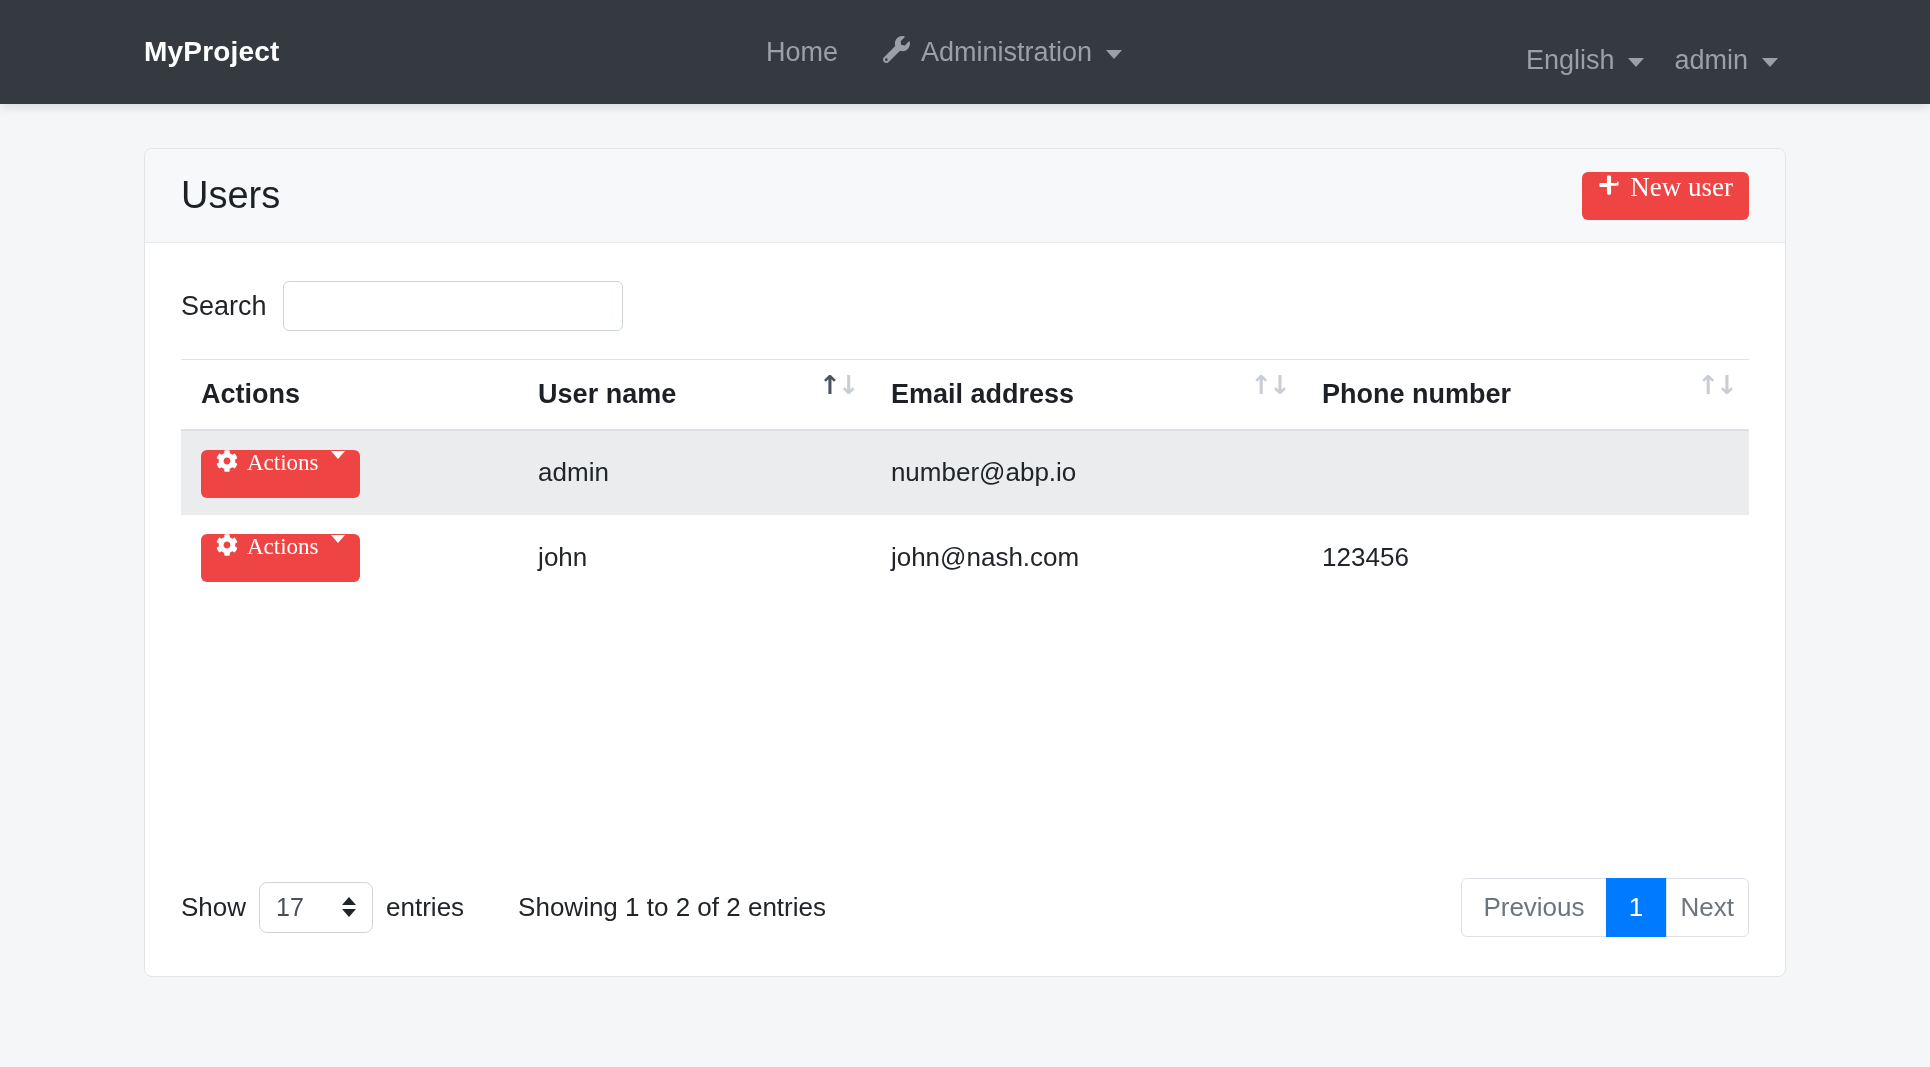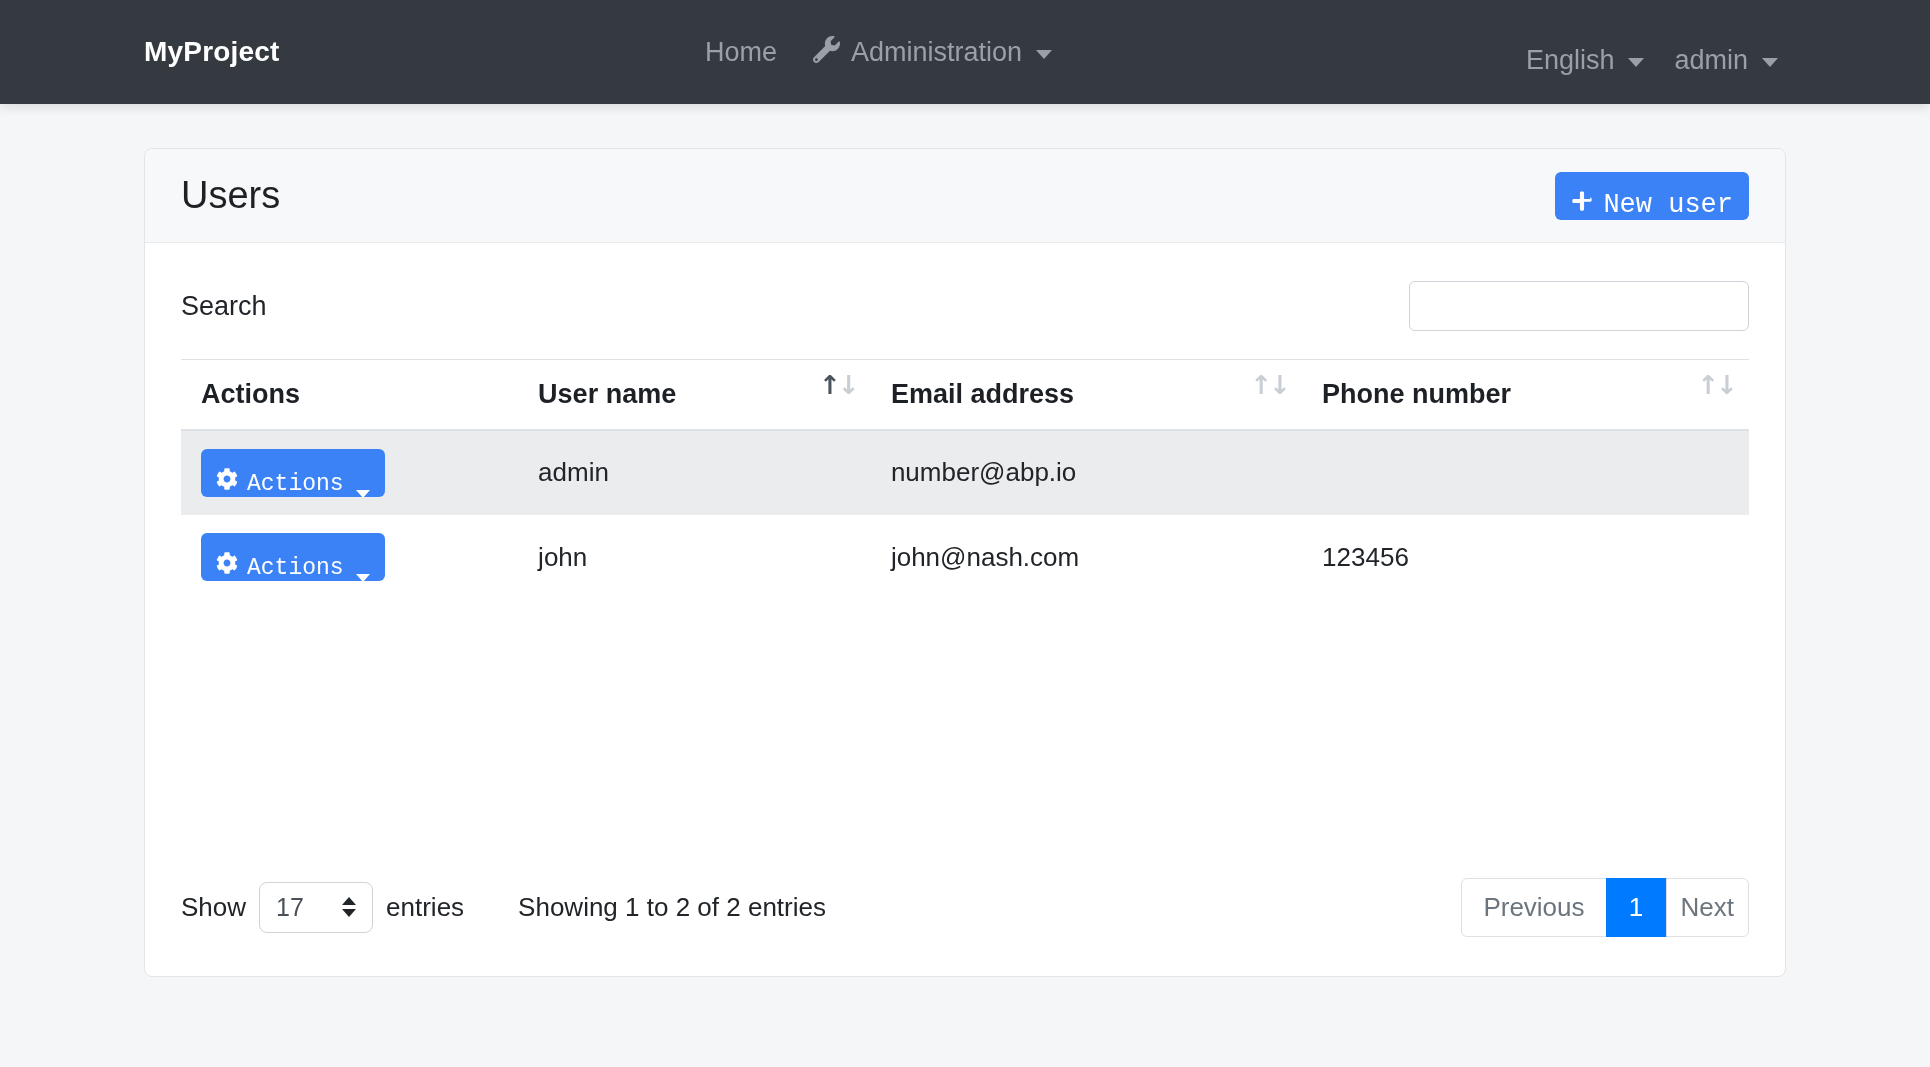--- a/index.html
+++ b/index.html
@@ -14,22 +14,22 @@
   
   .navbar {
     height:104px; background:#343a40; position:relative;
     display:flex; align-items:center;
     box-shadow:0 4px 10px rgba(0,0,0,0.10);
   }
   .brand {
     margin-left:144px; color:#ffffff; font-size:28px; font-weight:700;
     letter-spacing:0.2px; cursor:pointer;
   }
-  .nav-center { position:absolute; left:705px; top:0; height:100%;
-    display:flex; align-items:center; gap:36px; }
+  .nav-center { position:absolute; left:766px; top:0; height:100%;
+    display:flex; align-items:center; gap:45px; }
   .nav-right { position:absolute; right:152px; top:8px; height:100%;
     display:flex; align-items:center; gap:30px; }
   .nav-link {
     color:#9aa0a5; font-size:27px; display:flex; align-items:center;
     gap:11px; cursor:pointer; white-space:nowrap;
   }
   .caret {
     display:inline-block; width:0; height:0; margin-left:3px;
     border-left:8px solid transparent; border-right:8px solid transparent;
     border-top:9px solid currentColor; position:relative; top:2px;
@@ -41,30 +41,30 @@
     width:1642px; height:829px; margin:44px 144px 0;
     background:#ffffff; border:1px solid #e2e5e8; border-radius:8px;
   }
   .card-header {
     height:94px; background:#f7f8f9; border-bottom:1px solid #e8eaec;
     border-radius:8px 8px 0 0; display:flex; align-items:center;
     justify-content:space-between; padding:0 36px;
   }
   .card-title { font-size:38px; font-weight:400; color:#1d2125; }
 
-  .btn { border:none; cursor:pointer; font-family:Liberation Mono, monospace; display:inline-flex;
-    align-items:flex-end; justify-content:center; color:#fff; background:#3b82f6;
+  .btn { border:none; cursor:pointer; font-family:Liberation Serif, serif; display:inline-flex;
+    align-items:flex-start; justify-content:center; color:#fff; background:#ef4444;
     border-radius:6px; }
   .btn-new { height:48px; padding:0 16px; font-size:27px; gap:10px; }
   .plus-svg { width:22px; height:22px; fill:#ffffff; }
 
   .card-body { padding:0 36px; }
 
   
-  .search-row { display:flex; justify-content:space-between; align-items:center;
+  .search-row { display:flex; justify-content:flex-start; align-items:center;
     gap:16px; margin-top:38px; height:50px; }
   .search-label { font-size:27px; }
   .search-input {
     width:340px; height:50px; border:1px solid #ced4da; border-radius:6px;
     font-size:24px; padding:0 14px; font-family:inherit; color:#495057;
     outline:none; background:#fff;
   }
 
   
   table.users { width:100%; border-collapse:collapse; margin-top:28px; }

